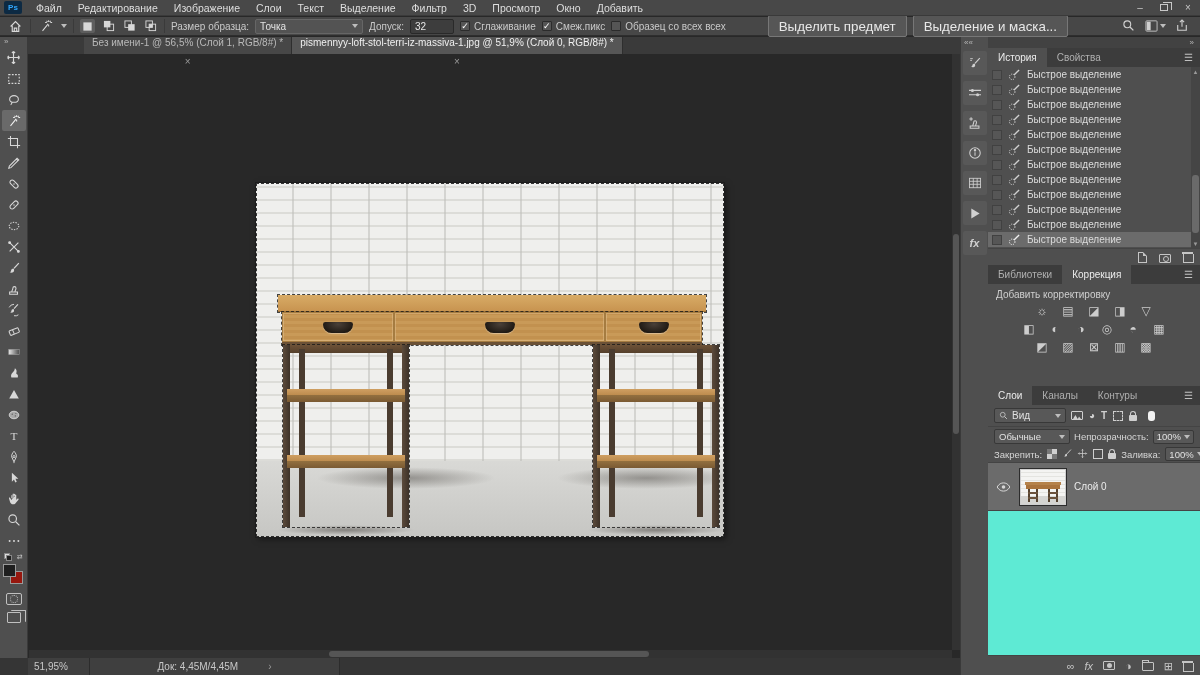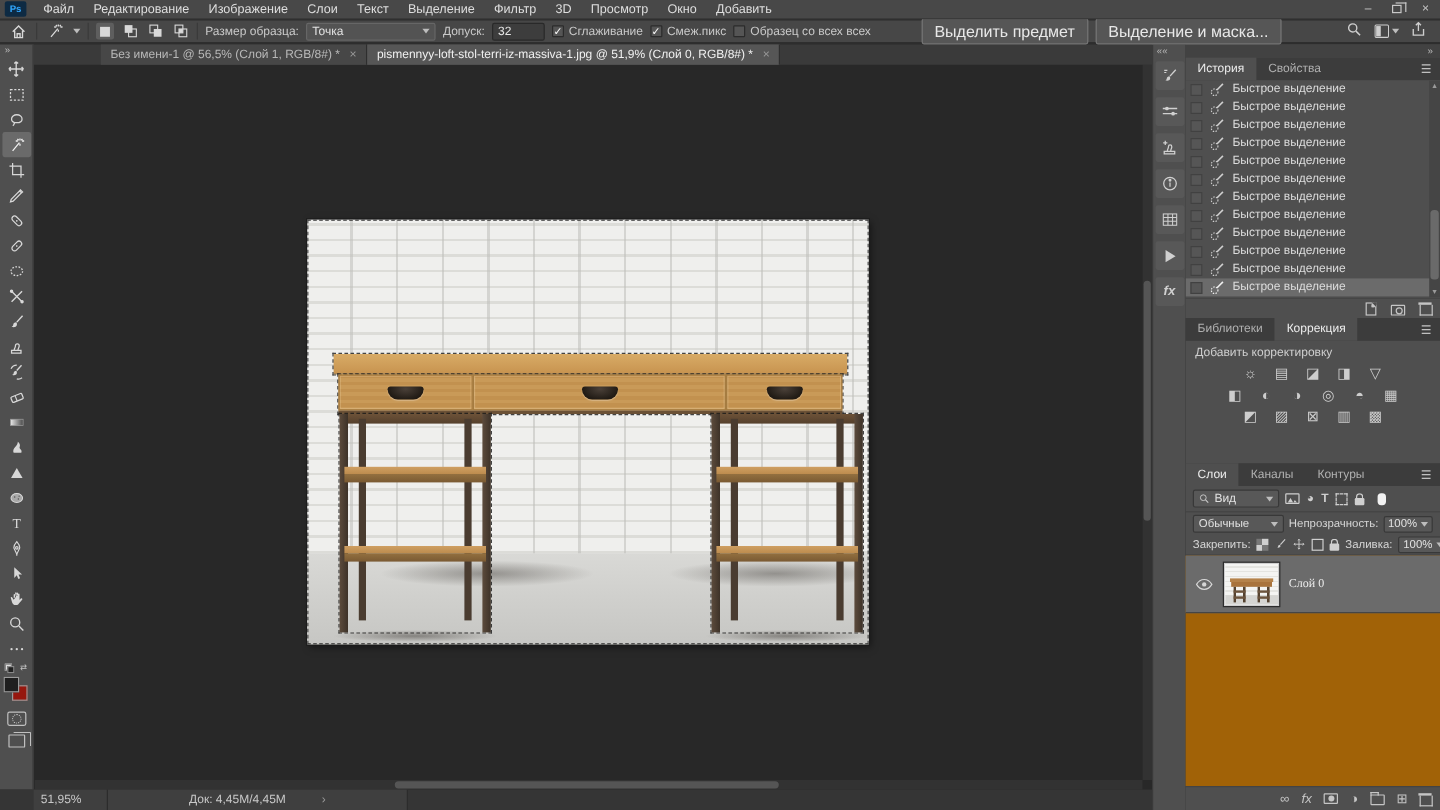--- a/index.html
+++ b/index.html
@@ -39,21 +39,21 @@
   .opt-btn { background:#565656; border:1px solid #777; border-radius:2px; height:16px; padding:10px 10px;
     display:flex; align-items:center; color:#e8e8e8; white-space:nowrap;}
   .opt-right { margin-left:auto; display:flex; align-items:center; gap:10px; padding-right:6px;}
   .caret { width:0; height:0; border-left:3px solid transparent; border-right:3px solid transparent;
     border-top:4px solid #bdbdbd; display:inline-block; }
 
   
   .tabbar { position:absolute; left:28px; top:37px; width:932px; height:17px; background:#3a3a3a;
     display:flex; align-items:flex-end; z-index:20;}
   .doc-tab { height:17px; display:flex; align-items:center; gap:8px; padding:0 8px; font-size:10px;
-    border-right:1px solid #2e2e2e; white-space:nowrap;}
+    border-right:1px solid #2e2e2e; white-space:nowrap;flex-direction:column;}
   .doc-tab.inactive { background:#474747; color:#b8b8b8; margin-left:56px;}
   .doc-tab.active { background:#565656; color:#f0f0f0; }
   .tab-close { color:#9a9a9a; font-size:10px; }
 
   
   .toolbar { position:absolute; left:0; top:37px; width:28px; height:621px; background:#4f4f4f;
     border-right:1px solid #3a3a3a; display:flex; flex-direction:column; align-items:center; z-index:20;}
   .tb-collapse { font-size:8px; color:#b5b5b5; height:10px; line-height:10px; align-self:flex-start; padding-left:4px;}
   .tool { width:24px; height:21px; display:flex; align-items:center; justify-content:center; border-radius:2px;}
   .tool.active { background:#6a6a6a; }
@@ -154,21 +154,21 @@
   .lf-icons { display:flex; gap:6px; align-items:center; color:#cfcfcf; font-size:10px;}
   .lf-dot { width:7px; height:10px; background:#f2f2f2; border-radius:3px; margin-left:6px;}
   .layers-blend { height:19px; display:flex; align-items:center; gap:4px; padding:0 6px; font-size:9.5px;}
   .blend-select { background:#585858; border:1px solid #383838; border-radius:2px; height:15px; width:92px;
     display:flex; align-items:center; justify-content:space-between; padding:0 4px; color:#e0e0e0;}
   .small-val { background:#585858; border:1px solid #383838; border-radius:2px; height:14px; padding:0 3px;
     display:flex; align-items:center; gap:3px; color:#e0e0e0;}
   .layers-lock { height:17px; display:flex; align-items:center; gap:5px; padding:0 6px; font-size:9.5px;
     border-bottom:1px solid #444;}
   .lock-icons { display:flex; gap:5px; align-items:center; color:#cfcfcf; font-size:9px;}
-  .layer-list { flex:1; background:#a16207;font-family:Liberation Serif, serif; }
+  .layer-list { flex:1; background:#5eead4; }
   .layer-row { height:48px; background:#6b6b6b; display:flex; align-items:center; gap:8px; padding:0 6px;
     border-bottom:1px solid #454545;}
   .eye-col { width:18px; display:flex; justify-content:center; }
   .layer-thumb { width:46px; height:36px; background:#fff; border:1px solid #cfcfcf; outline:1px solid #2c2c2c;
     position:relative; overflow:hidden;}
   .lt-wall { position:absolute; inset:0; background:repeating-linear-gradient(0deg,#f4f4f2 0 3px,#e4e4e0 3px 4px);}
   .lt-floor { position:absolute; bottom:0; left:0; right:0; height:8px; background:#d5d5d2;}
   .lt-top { position:absolute; left:4px; right:4px; top:12px; height:3px; background:#b5824a;}
   .lt-fascia { position:absolute; left:5px; right:5px; top:15px; height:4px; background:#a9733c;}
   .lt-ped { position:absolute; top:19px; width:10px; height:13px;

